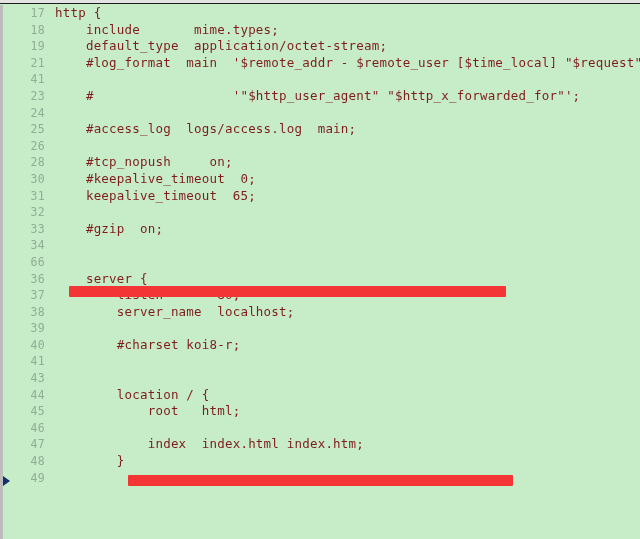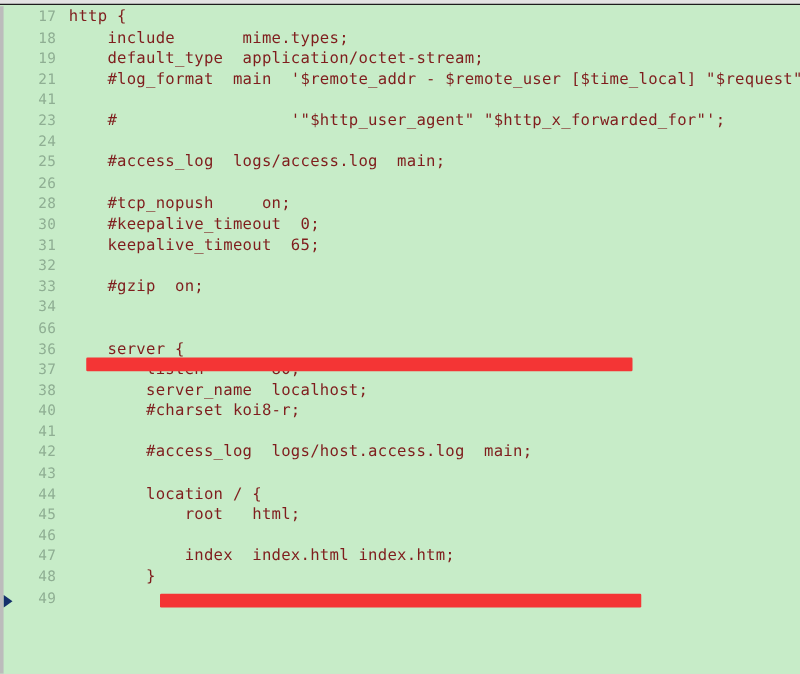--- a/index.html
+++ b/index.html
@@ -139,23 +139,23 @@
       <div class="code-line"><span class="gutter">28</span><span class="code-text">    #tcp_nopush     on;</span></div>
       <div class="code-line"><span class="gutter">30</span><span class="code-text">    #keepalive_timeout  0;</span></div>
       <div class="code-line"><span class="gutter">31</span><span class="code-text">    keepalive_timeout  65;</span></div>
       <div class="code-line"><span class="gutter">32</span><span class="code-text"></span></div>
       <div class="code-line"><span class="gutter">33</span><span class="code-text">    #gzip  on;</span></div>
       <div class="code-line"><span class="gutter">34</span><span class="code-text"></span></div>
       <div class="code-line"><span class="gutter">66</span><span class="code-text"></span></div>
       <div class="code-line"><span class="gutter">36</span><span class="code-text">    server {</span></div>
       <div class="code-line"><span class="gutter">37</span><span class="code-text">        listen       80;</span></div>
       <div class="code-line"><span class="gutter">38</span><span class="code-text">        server_name  localhost;</span></div>
+      <div class="code-line"><span class="gutter">39</span><span class="code-text"></span></div>
       <div class="code-line"><span class="gutter">40</span><span class="code-text">        #charset koi8-r;</span></div>
       <div class="code-line"><span class="gutter">41</span><span class="code-text"></span></div>
-      <div class="code-line"><span class="gutter">42</span><span class="code-text">        #access_log  logs/host.access.log  main;</span></div>
       <div class="code-line"><span class="gutter">43</span><span class="code-text"></span></div>
       <div class="code-line"><span class="gutter">44</span><span class="code-text">        location / {</span></div>
       <div class="code-line"><span class="gutter">45</span><span class="code-text">            root   html;</span></div>
       <div class="code-line"><span class="gutter">46</span><span class="code-text"></span></div>
       <div class="code-line"><span class="gutter">47</span><span class="code-text">            index  index.html index.htm;</span></div>
       <div class="code-line"><span class="gutter">48</span><span class="code-text">        }</span></div>
       <div class="code-line"><span class="gutter">49</span><span class="code-text"></span></div>
     </div>
 
   <div id="redaction-bar-1" class="redaction-bar"></div>

